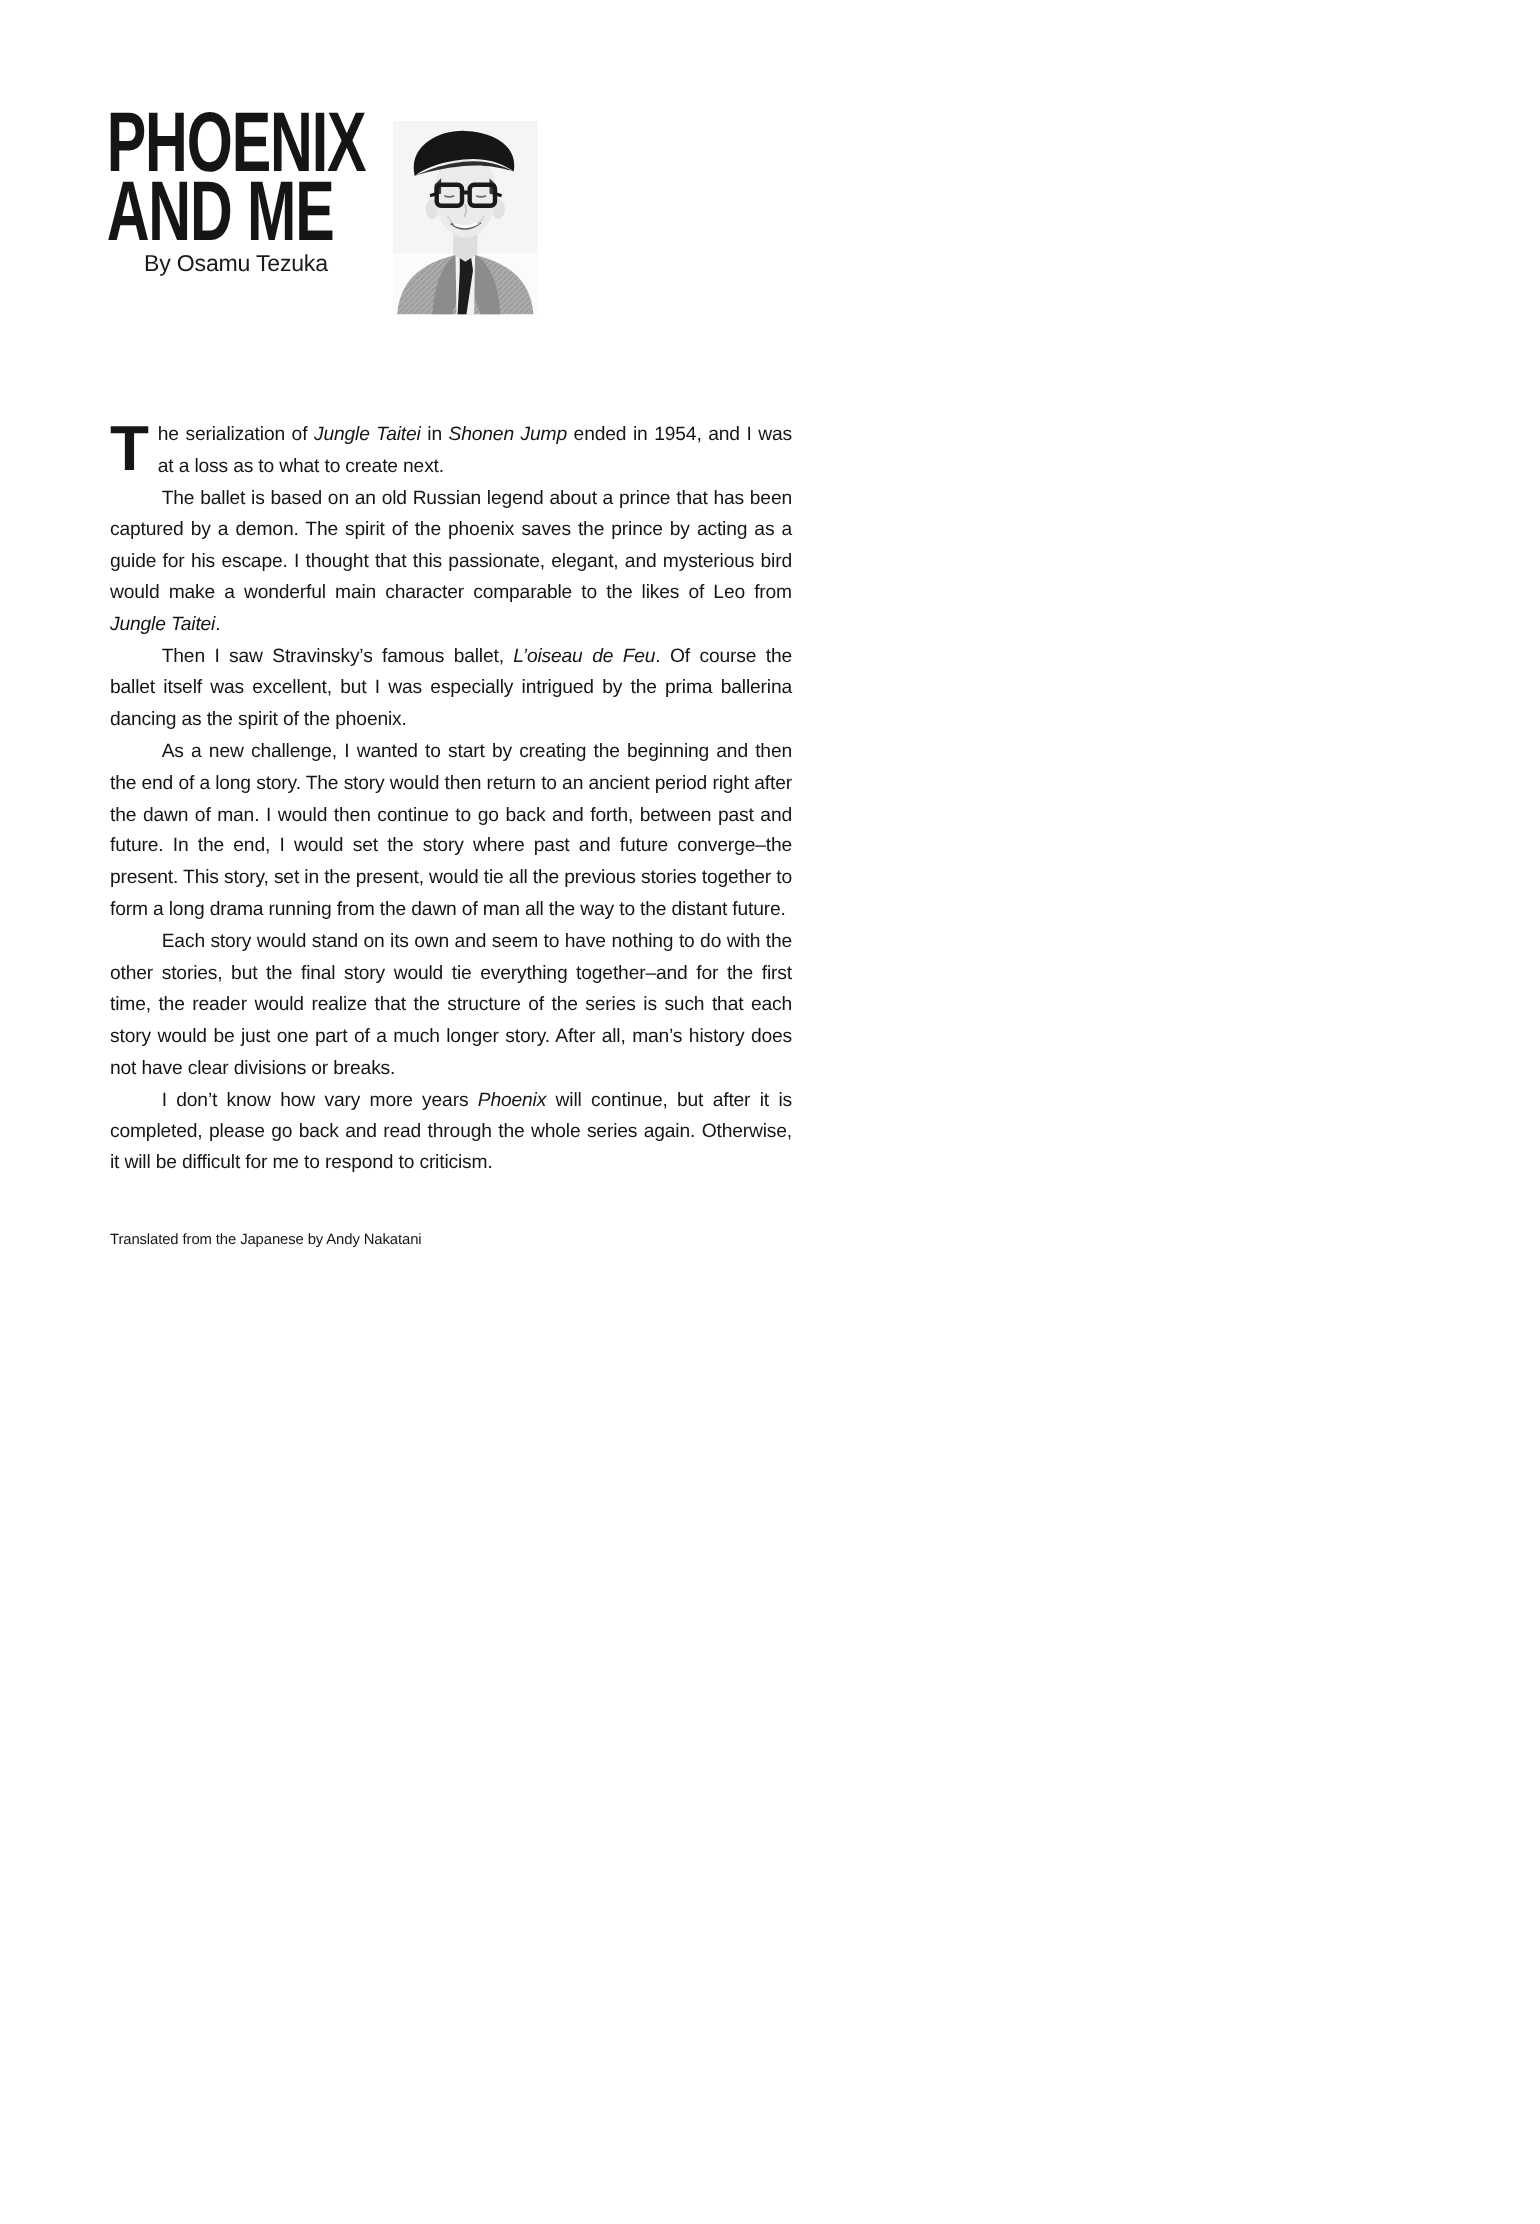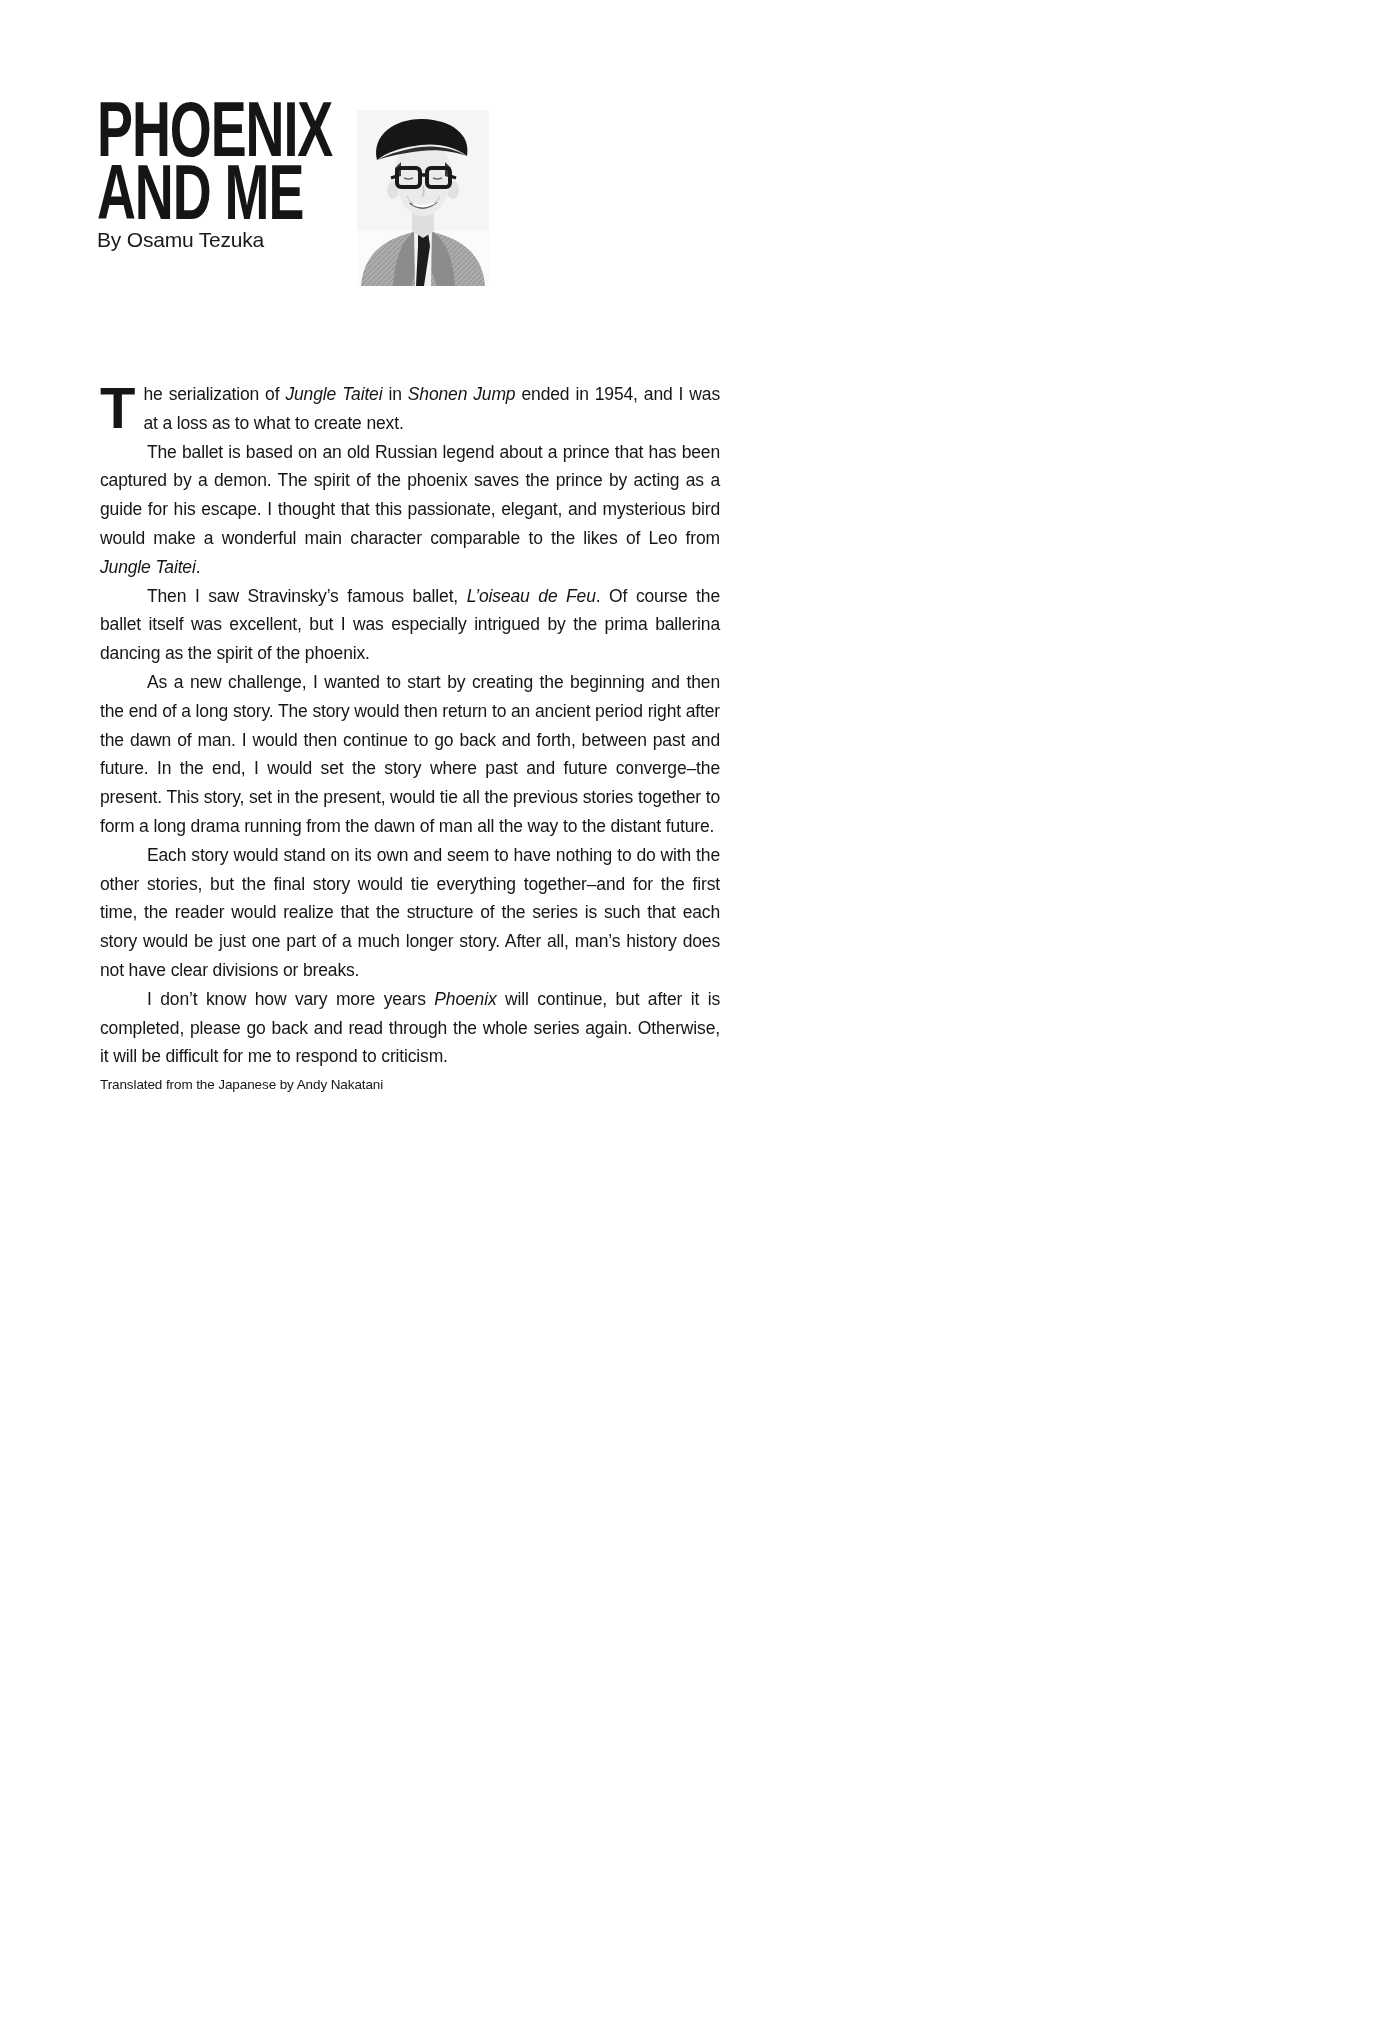--- a/index.html
+++ b/index.html
@@ -25,20 +25,21 @@
     transform: scaleX(0.70);
     transform-origin: 0 0;
     white-space: nowrap;
   }
   .title span { display: block; }
   .byline {
     margin-top: 4px;
     font-size: 21px;
     letter-spacing: -0.2px;
     color: #1a1a1a;
+    margin-left: 34px;
   }
 
   
   .photo {
     position: absolute;
     left: 357px; top: 110px;
     width: 132px; height: 176px;
   }
   .photo svg { display: block; }
 
@@ -57,21 +58,21 @@
   .para.first { text-indent: 0; }
   .dropcap {
     float: left;
     font-weight: bold;
     font-size: 58px;
     line-height: 48px;
     margin: 4px 8px 0 0;
     letter-spacing: 0;
   }
   .signature { margin-top: 28px; font-size: 17.5px; }
-  .credit { font-size: 13.5px; letter-spacing: -0.1px; }
+  .credit { margin-top: 42px; font-size: 13.5px; letter-spacing: -0.1px; }
 
   
   .page-number {
     position: absolute;
     left: 97px; top: 1872px;
     font-size: 23px;
     letter-spacing: 0.3px;
     color: #1a1a1a;
   }
 </style>

